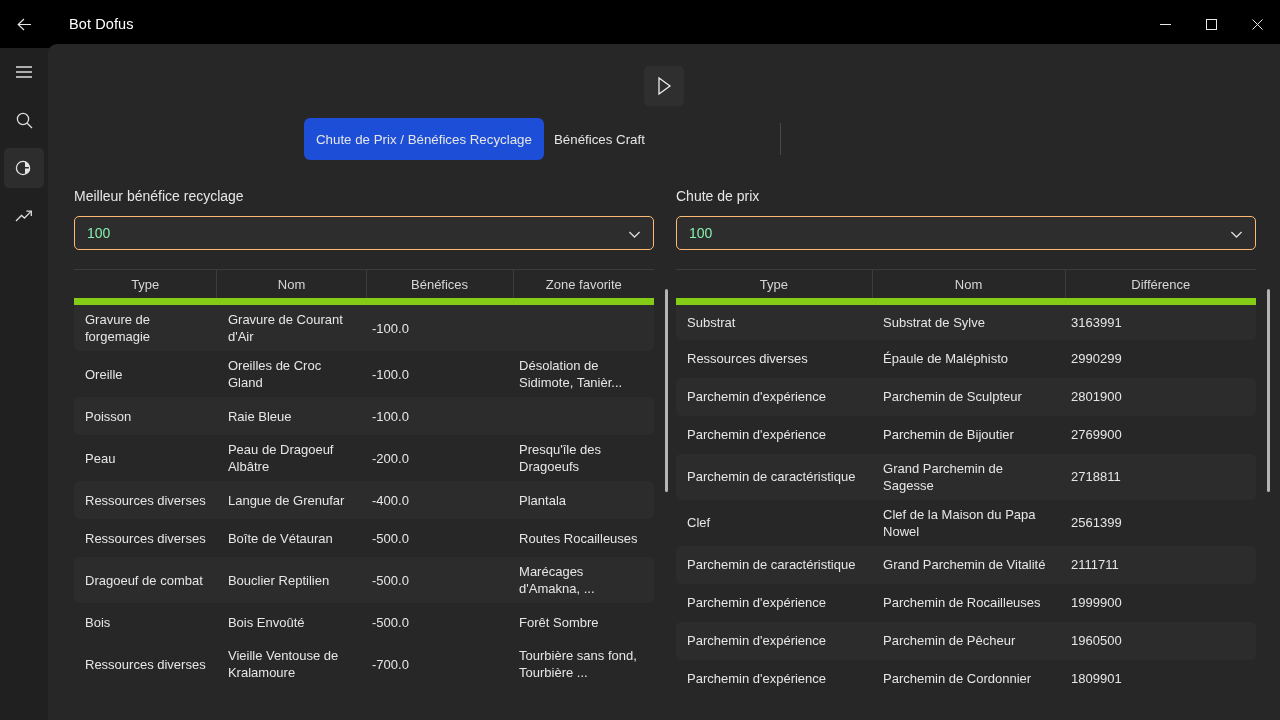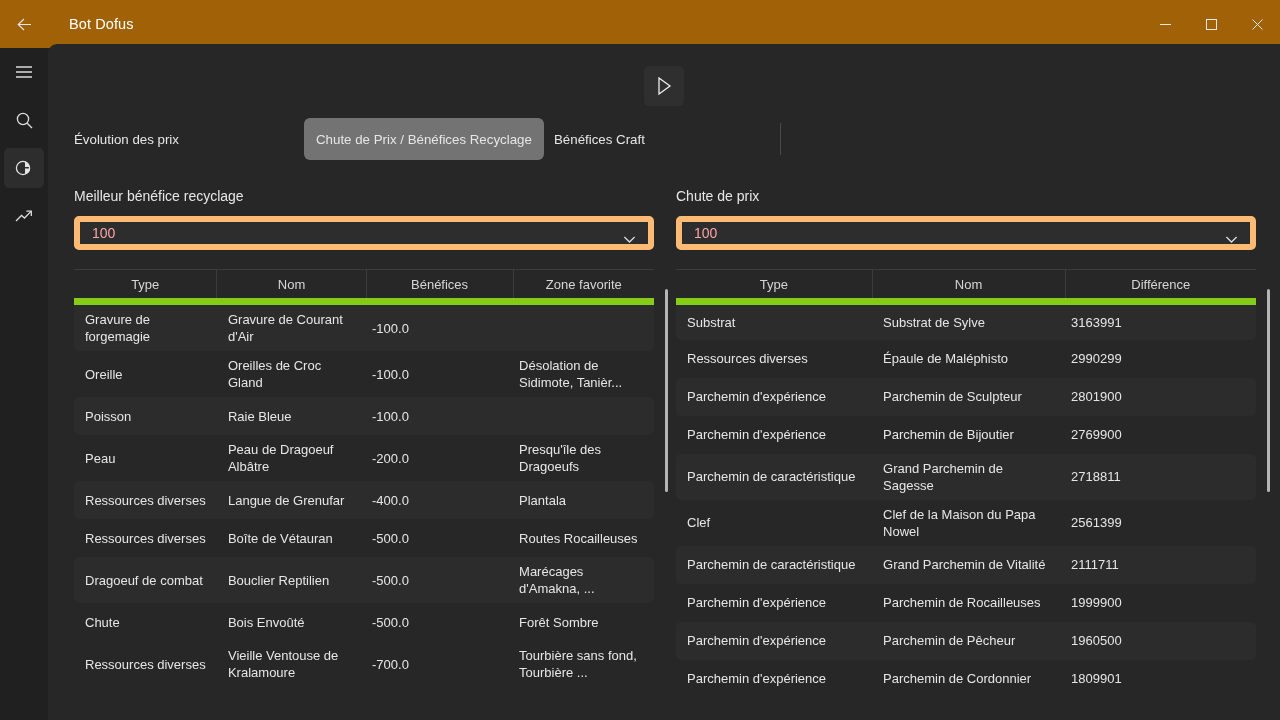--- a/index.html
+++ b/index.html
@@ -7,21 +7,21 @@
     width: 1280px; height: 720px;
     background: #202020;
     font-family: "Liberation Sans", sans-serif;
     overflow: hidden;
   }
   #app { position: relative; width: 1280px; height: 720px; background: #202020; }
 
   
   #titlebar {
     position: absolute; top: 0; left: 0; width: 1280px; height: 48px;
-    background: #a16207; display: flex; align-items: center;
+    background: #000000; display: flex; align-items: center;
   }
   #back-btn {
     width: 48px; height: 48px; display: flex; align-items: center; justify-content: center;
     color: #e8e8e8;
   }
   #win-title {
     color: #ffffff; font-size: 14.5px; margin-left: 21px; letter-spacing: .1px;
   }
   #win-controls { margin-left: auto; display: flex; height: 48px; }
   .win-btn {
@@ -62,38 +62,38 @@
   
   #tabs {
     position: absolute; left: 0px; top: 74px; width: 1232px; height: 42px;
   }
   .tab {
     position: absolute; top: 0; height: 42px;
     display: flex; align-items: center;
     color: #e6e6e6; font-size: 13.3px; white-space: nowrap;
     padding: 0 12px; border-radius: 6px;
   }
-  .tab.active { background: #737373; }
+  .tab.active { background: #1d4ed8; }
   #tab-divider {
     position: absolute; left: 732px; top: 5px; width: 1px; height: 32px;
     background: #4a4a4a;
   }
 
   
   .col { position: absolute; top: 144px; }
   #col-left  { left: 26px;  width: 580px; }
   #col-right { left: 628px; width: 580px; }
 
   .col-title { color: #e6e6e6; font-size: 14px; margin-bottom: 12px; padding-left: 0px; }
 
   .combo {
     position: relative; height: 34px; background: #2d2d2d;
-    border: 6px solid #fdba74; border-radius: 5px;
+    border: 1px solid #fdba74; border-radius: 5px;
     display: flex; align-items: center; padding: 0 12px;
-    color: #fca5a5; font-size: 14px;
+    color: #86efac; font-size: 14px;
   }
   .combo .chev { position: absolute; right: 12px; top: 0; height: 34px; display:flex; align-items:center; color:#dedede; }
 
   
   .tbl-wrap { position: relative; margin-top: 19px; }
   table.grid { width: 100%; border-collapse: collapse; table-layout: fixed; }
   table.grid thead th {
     font-weight: normal; color: #d6d6d6; font-size: 13px;
     height: 32px; vertical-align: middle;
     border-top: 1px solid #3c3c3c; border-bottom: 7px solid #84cc16;
@@ -188,23 +188,20 @@
 
   <div id="panel">
 
     <div id="play-btn" title="run">
       <svg width="20" height="22" viewBox="0 0 20 22">
         <path d="M5 3 L16 11 L5 19 Z" fill="none" stroke="#ededed" stroke-width="1.3" stroke-linejoin="miter"></path>
       </svg>
     </div>
 
     <div id="tabs">
-      <div class="tab" style="left:14px;">
-        <span>Évolution des prix</span>
-      </div>
       <div class="tab active" style="left:256px;">
         <span>Chute de Prix / Bénéfices Recyclage</span>
       </div>
       <div class="tab" style="left:494px;">
         <span>Bénéfices Craft</span>
       </div>
       <div id="tab-divider"></div>
     </div>
 
     <div class="col" id="col-left">
@@ -267,21 +264,21 @@
                   <td class="num-cell">-500.0</td>
                   <td class="num-cell">Routes Rocailleuses</td>
                 </tr>
                 <tr class="alt">
                   <td>Dragoeuf de combat</td>
                   <td>Bouclier Reptilien</td>
                   <td class="num-cell">-500.0</td>
                   <td class="num-cell">Marécages d'Amakna, ...</td>
                 </tr>
                 <tr>
-                  <td>Chute</td>
+                  <td>Bois</td>
                   <td>Bois Envoûté</td>
                   <td class="num-cell">-500.0</td>
                   <td class="num-cell">Forêt Sombre</td>
                 </tr>
                 <tr>
                   <td>Ressources diverses</td>
                   <td>Vieille Ventouse de Kralamoure</td>
                   <td class="num-cell">-700.0</td>
                   <td class="num-cell">Tourbière sans fond, Tourbière ...</td>
                 </tr>

